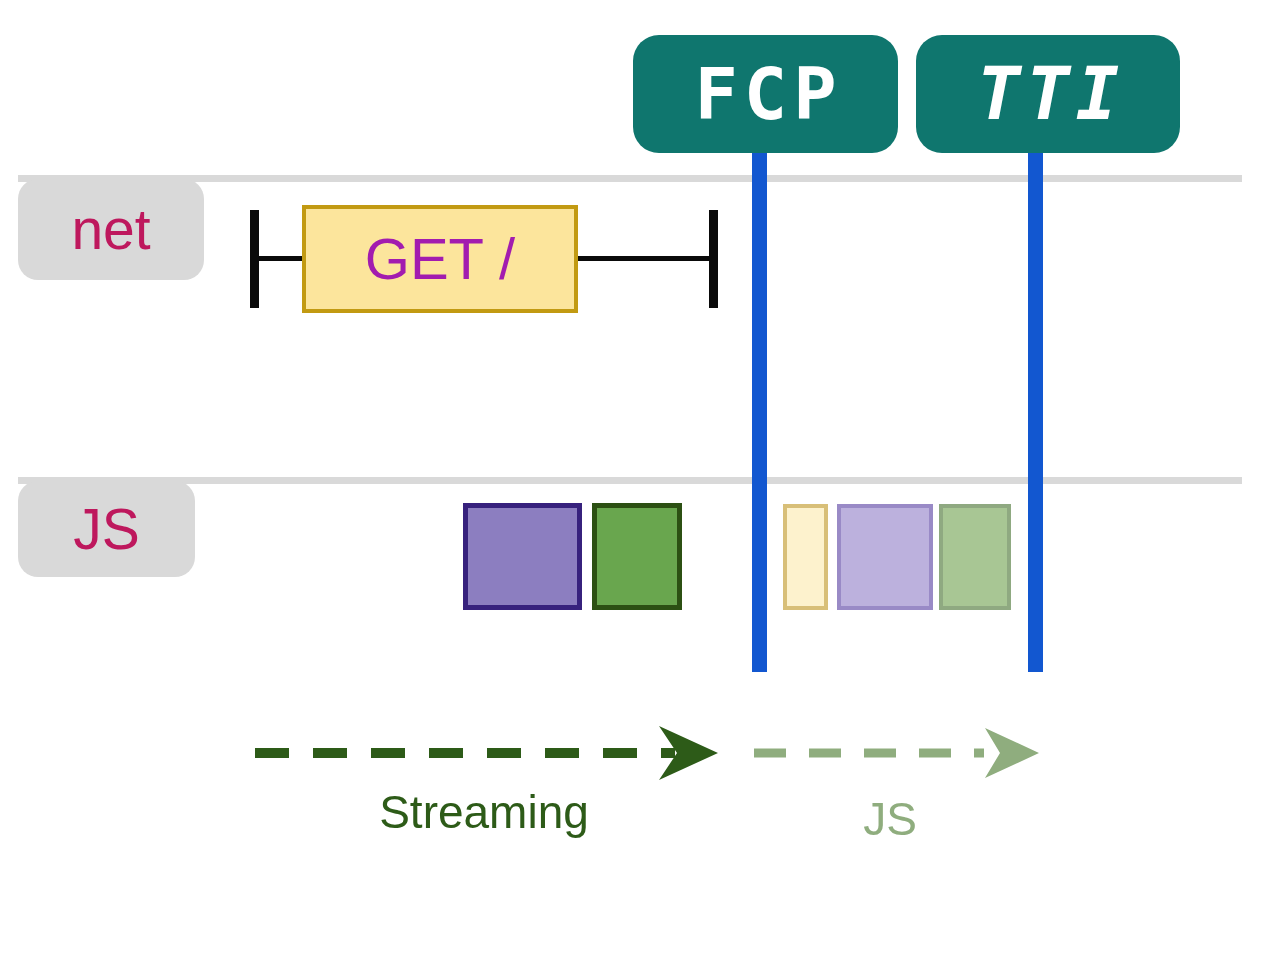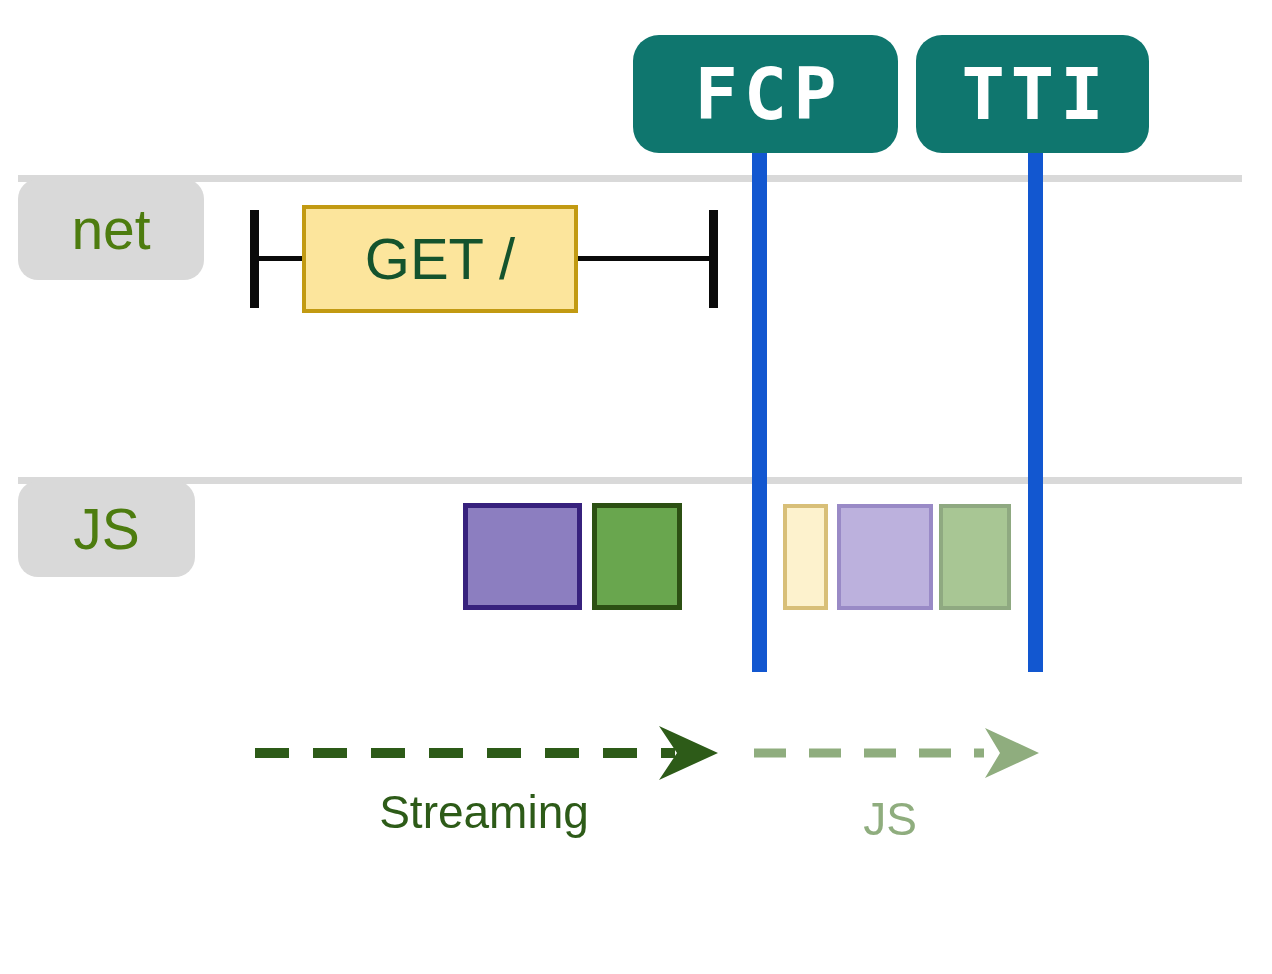--- a/index.html
+++ b/index.html
@@ -9,51 +9,51 @@
   }
   .abs{position:absolute;box-sizing:border-box;}
 
   
   .lane-line{background:#d9d9d9;height:7px;width:1224px;left:18px;z-index:1;}
   .lane-line.net{top:175px;}
   .lane-line.js{top:477px;}
   .lane-label{
     background:#d9d9d9;border-radius:20px;z-index:2;
     display:flex;align-items:center;justify-content:center;
-    color:#4d7c0f;font-size:57px;line-height:1;
+    color:#be185d;font-size:57px;line-height:1;
   }
   .lane-label.net{left:18px;top:179px;width:186px;height:101px;}
   .lane-label.js{left:18px;top:481px;width:177px;height:96px;}
 
   
   .marker-line{width:15px;top:150px;height:522px;background:#1257d0;z-index:3;}
   .marker-line.fcp{left:752px;}
   .marker-line.tti{left:1028px;}
   .badge{
     top:35px;height:118px;border-radius:26px;background:#0f766e;z-index:4;
     display:flex;align-items:center;justify-content:center;
     color:#ffffff;font-family:"DejaVu Sans Mono",monospace;
     font-weight:bold;font-size:72px;letter-spacing:6px;margin-left:8px;
   }
   .badge span{margin-right:-6px;}
   .badge.fcp{left:625px;width:265px;}
-  .badge.tti{left:908px;width:233px;}
+  .badge.tti{left:908px;width:264px;font-style:italic;}
 
   
   .tick{width:9px;height:98px;top:210px;background:#0a0a0a;z-index:2;}
   .tick.left{left:250px;}
   .tick.right{left:709px;}
   .whisker{height:5px;top:256px;background:#0a0a0a;z-index:2;}
   .whisker.w1{left:259px;width:43px;}
   .whisker.w2{left:578px;width:131px;}
   .request-box{
     left:302px;top:205px;width:276px;height:108px;z-index:2;
     background:#fce59c;border:4px solid #c29a12;
     display:flex;align-items:center;justify-content:center;
-    color:#14532d;font-size:58px;line-height:1;
+    color:#a21caf;font-size:58px;line-height:1;
   }
 
   
   .chunk{top:503px;height:107px;z-index:2;}
   .chunk.c1{left:463px;width:119px;background:#8c7ec0;border:5px solid #37217d;}
   .chunk.c2{left:592px;width:90px; background:#69a64e;border:5px solid #2c5013;}
   .chunk.c3{left:783px;top:504px;width:45px;height:106px;background:#fdf2cd;border:4px solid #d8bf78;}
   .chunk.c4{left:837px;top:504px;width:96px;height:106px;background:#bcb1dd;border:4px solid #998ac6;}
   .chunk.c5{left:939px;top:504px;width:72px;height:106px;background:#a8c694;border:4px solid #8fa981;}
 

